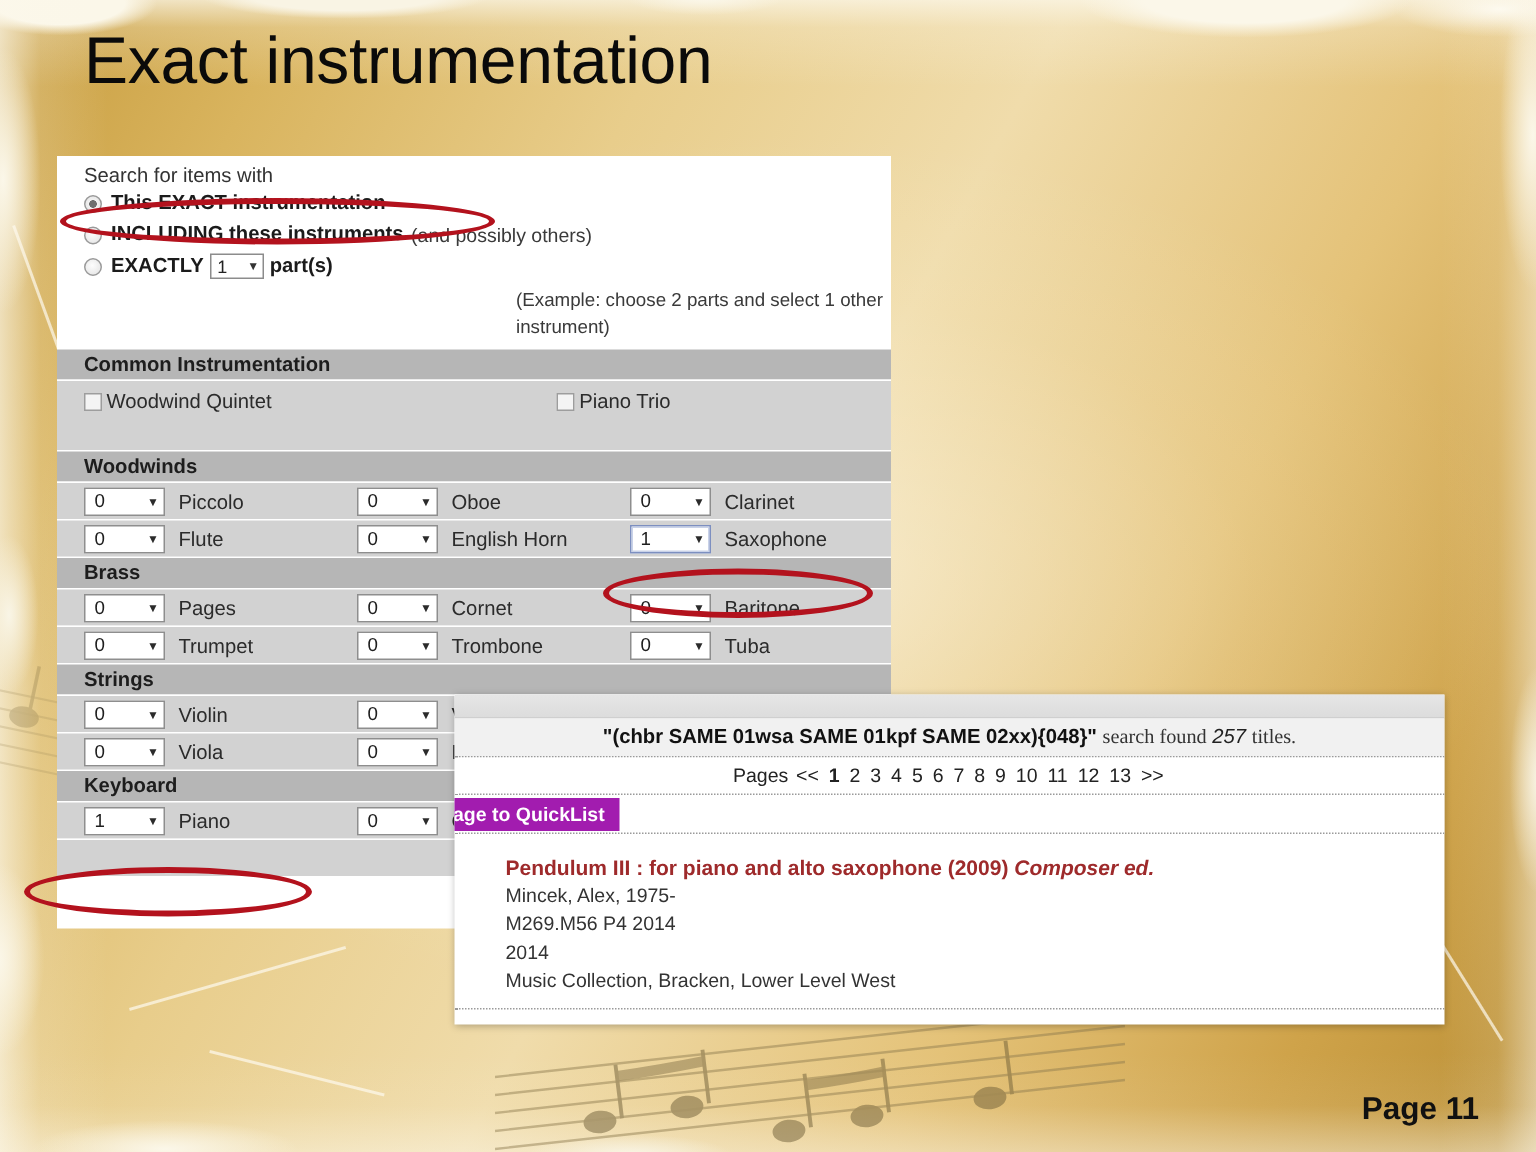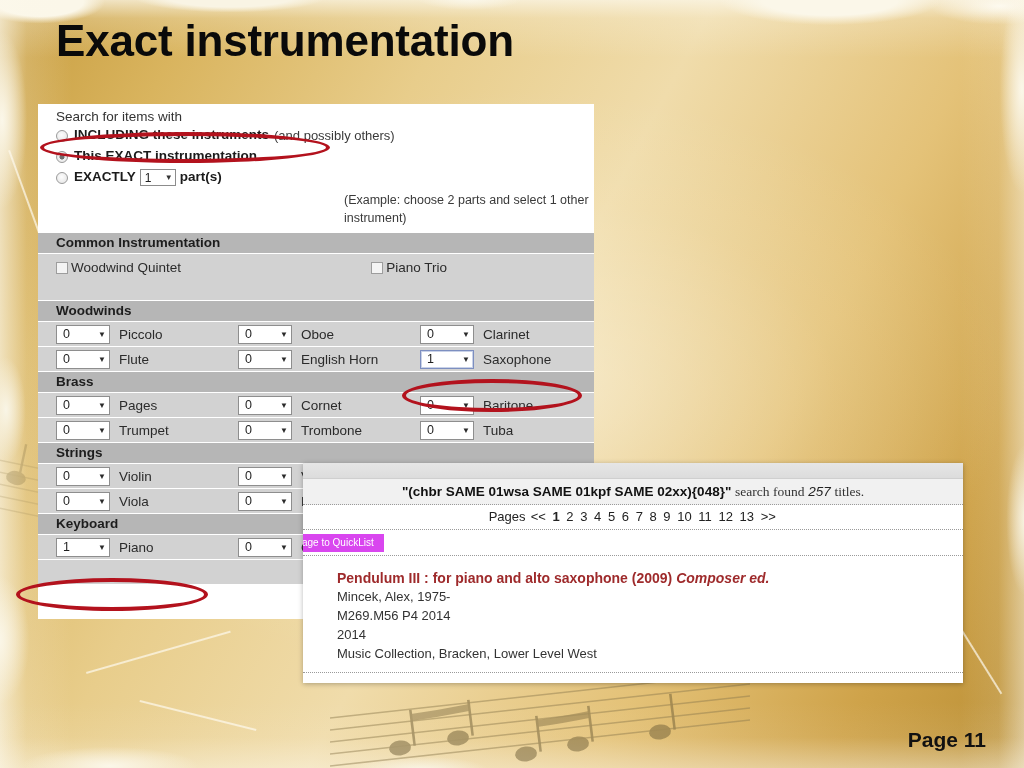--- a/index.html
+++ b/index.html
@@ -82,21 +82,21 @@
     width: 240px; height: 150px;
     opacity: 0.33;
     pointer-events: none;
   }
 
   
   #title {
     position: absolute;
     left: 56px; top: 16px;
     font-size: 44px;
-    font-weight: 700;
+    font-weight: 400;
     color: #0a0a0a;
     letter-spacing: -0.2px;
     white-space: nowrap;
   }
 
   
   #page-num {
     position: absolute;
     right: 38px; bottom: 16px;
     font-size: 21px;
@@ -279,24 +279,24 @@
 
   .res-action-line {
     border-bottom: 1px dotted #9a9a9a;
     background: #ffffff;
     height: 26px;
     display: flex;
     align-items: center;
     padding-left: 0;
   }
   .quicklist-btn {
-    background: #d946ef;
+    background: #a21caf;
     color: #ffffff;
-    font-size: 10px;
-    font-weight: normal;
+    font-size: 13px;
+    font-weight: bold;
     padding: 3px 10px 4px 2px;
     margin-left: -3px;
     white-space: nowrap;
   }
 
   .record {
     padding: 14px 0 0 34px;
   }
   .rec-title {
     font-size: 14px;
@@ -381,28 +381,28 @@
     </g>
   </svg>
 
   <div id="title">Exact instrumentation</div>
 
   <div id="form-panel">
 
     <div class="form-head">Search for items with</div>
 
     <div class="radio-row">
+      <span class="radio on"></span>
+      <span class="radio-strong">This EXACT instrumentation</span>
+    </div>
+
+    <div class="radio-row">
       <span class="radio"></span>
       <span class="radio-strong">INCLUDING these instruments</span>
       <span class="radio-normal" style="margin-left:5px;padding-top:1px;">(and possibly others)</span>
-    </div>
-
-    <div class="radio-row">
-      <span class="radio on"></span>
-      <span class="radio-strong">This EXACT instrumentation</span>
     </div>
 
     <div class="radio-row">
       <span class="radio"></span>
       <span class="radio-strong">EXACTLY</span>
       <span class="parts-select">
         <span>1</span>
         <span class="arrow">▼</span>
       </span>
       <span class="radio-strong">part(s)</span>

